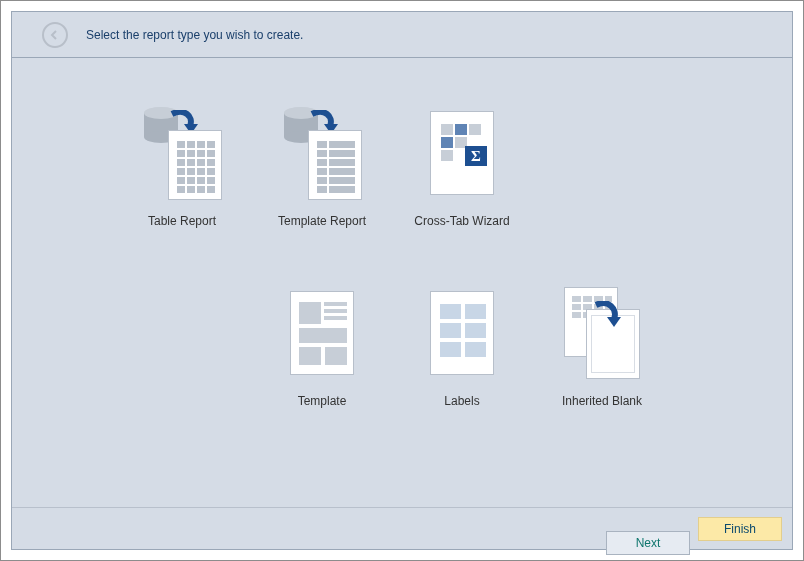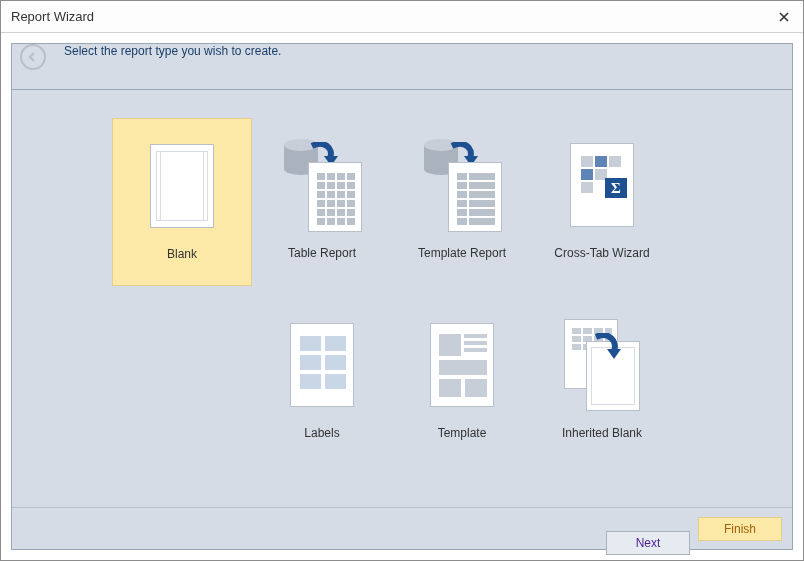--- a/index.html
+++ b/index.html
@@ -46,23 +46,23 @@
     width: 100%;
     height: 100%;
     border: 1px solid #9aa7b7;
     background: #d5dce6;
     display: flex;
     flex-direction: column;
   }
   .header {
     height: 46px;
     display: flex;
-    align-items: flex-start;
+    align-items: center;
     border-bottom: 1px solid #9aa7b7;
-    padding-left: 8px;
+    padding-left: 30px;
     gap: 18px;
   }
   .back-btn {
     width: 26px;
     height: 26px;
     border: 2px solid #b8bfc9;
     border-radius: 50%;
     display: flex;
     align-items: center;
     justify-content: center;
@@ -118,28 +118,28 @@
     justify-content: flex-end;
     padding-right: 10px;
     gap: 8px;
   }
   .btn {
     width: 84px;
     height: 24px;
     border: 1px solid #a9b3c0;
     background: #e6ebf2;
     font-size: 12px;
-    color: #a16207;
+    color: #0c4a6e;
     display: flex;
     align-items: center;
     justify-content: center;
     cursor: pointer;
   }
   .btn.disabled {
-    color: #4c1d95;
+    color: #0f766e;
     cursor: default;
     margin-top: 28px;
   }
   .btn.primary {
     background: #fce9a7;
     border-color: #e3ce8d;
   }
   
   .page {
     width: 64px;
@@ -150,53 +150,35 @@
   }
   .page.small {
     width: 54px;
     height: 70px;
   }
 </style>
 </head>
 <body>
 
 <div class="window">
-  <div class="titlebar">
-    <div class="title">Report Wizard</div>
-    <div class="close">
-      <svg width="10" height="10" viewBox="0 0 10 10">
-          <path d="M1 1 L9 9 M9 1 L1 9" stroke="#333" stroke-width="1.6"></path>
-        </svg>
-    </div>
-  </div>
   <div class="client">
     <div class="panel">
 
       <div class="header">
         <div class="back-btn">
           <svg width="12" height="12" viewBox="0 0 12 12">
               <path d="M7 2 L3 6 L7 10" stroke="#b8bfc9" stroke-width="2" fill="none"></path>
             </svg>
         </div>
         <div class="instruction">Select the report type you wish to create.</div>
       </div>
 
       <div class="content">
         <div class="grid">
 
-          <div class="tile selected">
-            <div class="iconwrap">
-              <div class="page">
-                <div style="position:absolute;left:5px;right:5px;top:6px;bottom:6px;border:1px solid #d8dde4;"></div>
-                <div style="position:absolute;left:9px;top:6px;bottom:6px;width:0;border-left:1px solid #d8dde4;"></div>
-                <div style="position:absolute;right:9px;top:6px;bottom:6px;width:0;border-left:1px solid #d8dde4;"></div>
-              </div>
-            </div>
-            <div class="label">Blank</div>
-          </div>
 
           <div class="tile">
             <div class="iconwrap">
               <div style="position:relative;width:80px;height:94px;">
 
                 <svg width="38" height="42" style="position:absolute;left:0;top:0;">
                   <ellipse cx="19" cy="7" rx="17" ry="6" fill="#c7ced7"></ellipse>
                   <rect x="2" y="7" width="34" height="24" fill="#a9b2bd"></rect>
                   <ellipse cx="19" cy="31" rx="17" ry="6" fill="#a9b2bd"></ellipse>
                   <ellipse cx="19" cy="7" rx="17" ry="6" fill="#c7ced7"></ellipse>
@@ -298,51 +280,51 @@
             <div class="label">Cross-Tab Wizard</div>
           </div>
 
           <div style="width:100%;height:0;"></div>
           <div style="width:140px;height:0;"></div>
 
           <div class="tile">
             <div class="iconwrap">
               <div class="page">
                 <svg width="64" height="84">
-                  <g fill="#c8d6e6">
-                    <rect x="9" y="12" width="21" height="15"></rect>
-                      <rect x="34" y="12" width="21" height="15"></rect>
-                    <rect x="9" y="31" width="21" height="15"></rect>
-                      <rect x="34" y="31" width="21" height="15"></rect>
-                    <rect x="9" y="50" width="21" height="15"></rect>
-                      <rect x="34" y="50" width="21" height="15"></rect>
-                  </g>
-                </svg>
-              </div>
-            </div>
-            <div class="label">Labels</div>
-          </div>
-
-          <div class="tile">
-            <div class="iconwrap">
-              <div class="page">
-                <svg width="64" height="84">
                   <g fill="#c7ced7">
                     <rect x="8" y="10" width="22" height="22"></rect>
                     <rect x="33" y="10" width="23" height="4"></rect>
                     <rect x="33" y="17" width="23" height="4"></rect>
                     <rect x="33" y="24" width="23" height="4"></rect>
                     <rect x="8" y="36" width="48" height="15"></rect>
                     <rect x="8" y="55" width="22" height="18"></rect>
                     <rect x="34" y="55" width="22" height="18"></rect>
                   </g>
                 </svg>
               </div>
             </div>
             <div class="label">Template</div>
+          </div>
+
+          <div class="tile">
+            <div class="iconwrap">
+              <div class="page">
+                <svg width="64" height="84">
+                  <g fill="#c8d6e6">
+                    <rect x="9" y="12" width="21" height="15"></rect>
+                      <rect x="34" y="12" width="21" height="15"></rect>
+                    <rect x="9" y="31" width="21" height="15"></rect>
+                      <rect x="34" y="31" width="21" height="15"></rect>
+                    <rect x="9" y="50" width="21" height="15"></rect>
+                      <rect x="34" y="50" width="21" height="15"></rect>
+                  </g>
+                </svg>
+              </div>
+            </div>
+            <div class="label">Labels</div>
           </div>
 
           <div class="tile">
             <div class="iconwrap">
               <div style="position:relative;width:76px;height:92px;">
                 <div class="page small" style="position:absolute;left:0;top:0;">
                   <svg width="54" height="70">
                     <g fill="#c7ced7">
                       <rect x="7" y="8" width="9" height="6"></rect>
                         <rect x="18" y="8" width="9" height="6"></rect>

